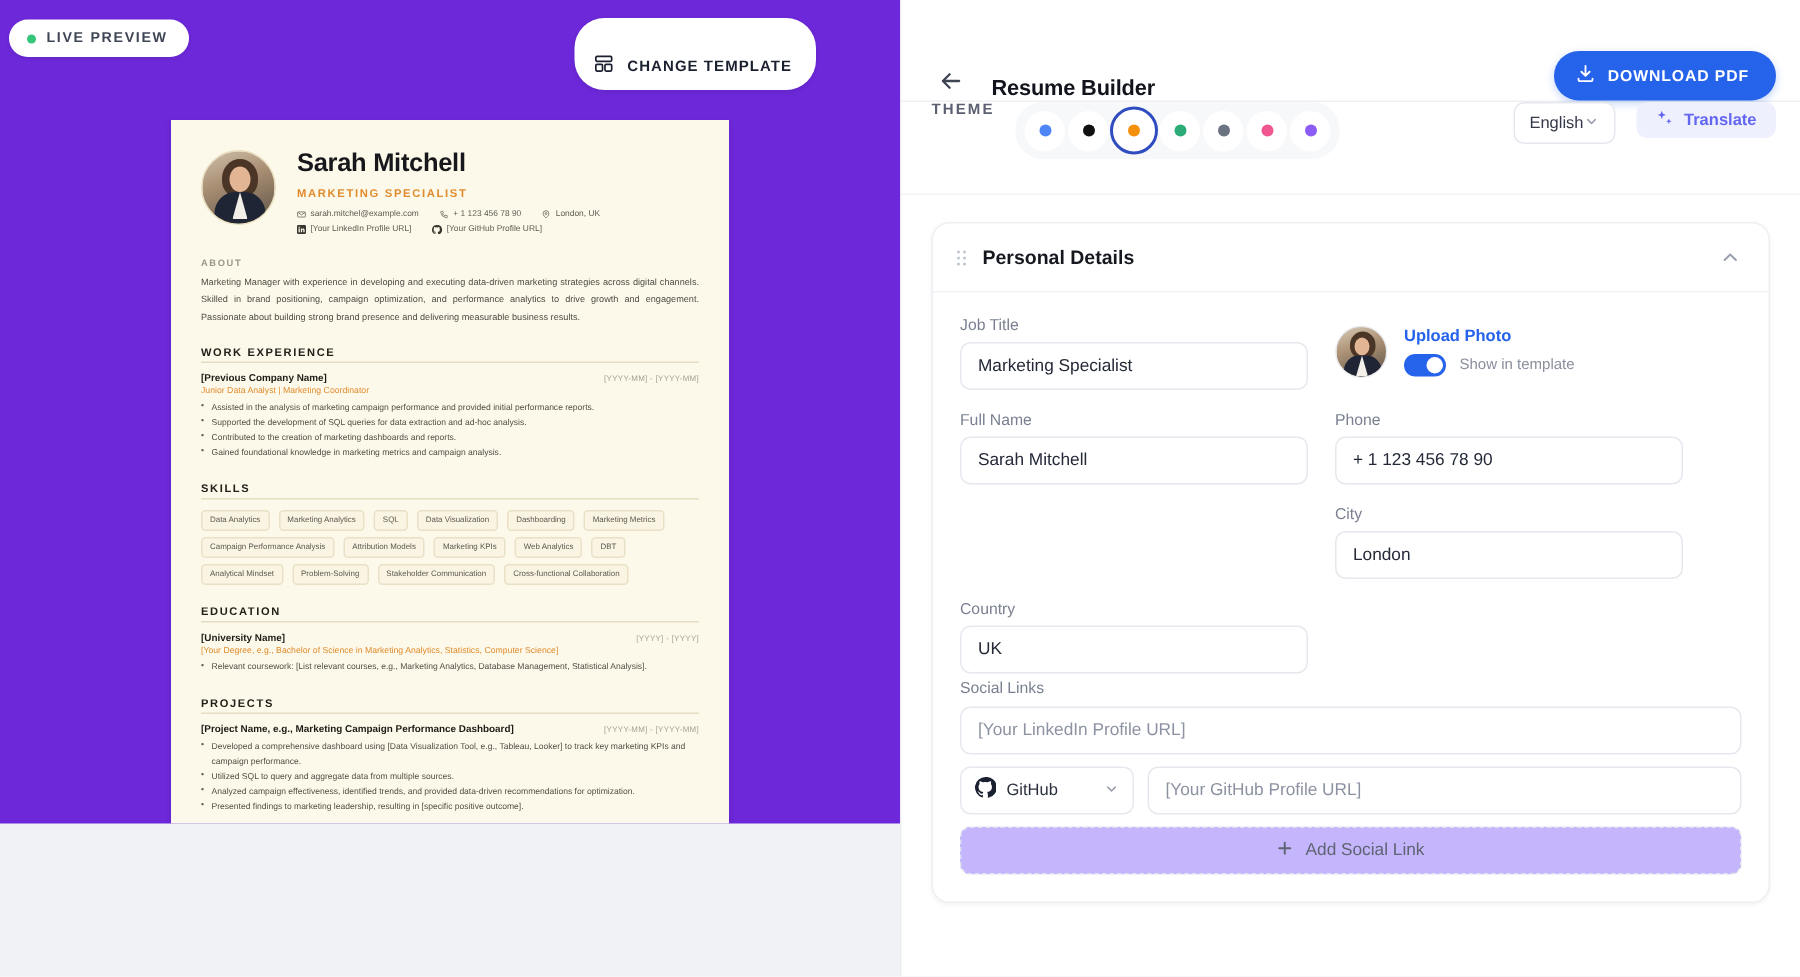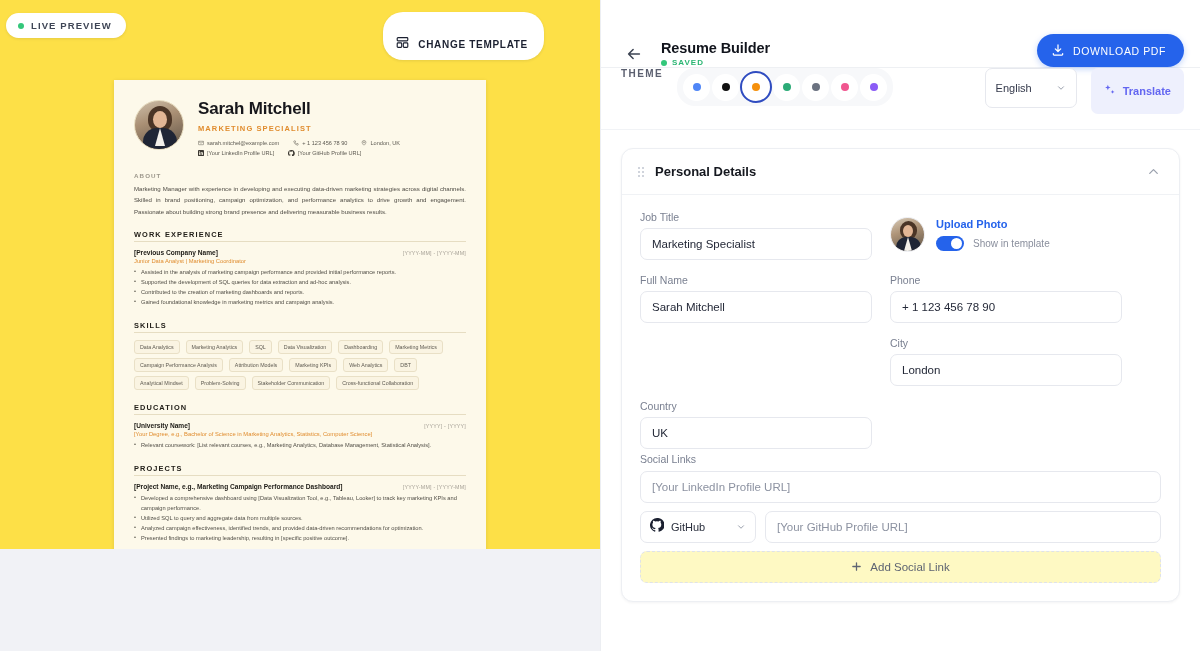--- a/index.html
+++ b/index.html
@@ -7,21 +7,21 @@
     width: 1200px; height: 651px;
     font-family: "Liberation Sans", sans-serif;
     background: #f1f2f6;
     overflow: hidden;
   }
   .app { display: flex; width: 1200px; height: 651px; }
 
   
   .preview-pane {
     width: 600px; height: 549px;
-    background: #fde047;
+    background: #6d28d9;
     position: relative;
     overflow: hidden;
   }
   .live-preview-badge {
     position: absolute; left: 6px; top: 13px;
     background: #ffffff;
     border-radius: 20px;
     padding: 7px 14px 7px 12px;
     display: flex; align-items: center; gap: 7px;
     box-shadow: 0 1px 3px rgba(16,24,40,.10);
@@ -131,21 +131,21 @@
     cursor: pointer; color: #3d4453; flex: none;
   }
   .ed-title-wrap { flex: 1; }
   .ed-title { font-size: 14.5px; font-weight: 700; color: #11141c; letter-spacing: -.1px; }
   .ed-saved { display: flex; align-items: center; gap: 5px; margin-top: 2px; }
   .ed-saved .lbl { font-size: 8px; font-weight: 700; letter-spacing: 1px; color: #2bb673; }
   .download-btn {
     background: #2563eb; color: #fff; border: none; border-radius: 20px;
     height: 33px; padding: 0 18px 0 14px;
     display: flex; align-items: center; gap: 8px;
-    font-size: 10.5px; font-weight: 400; letter-spacing: .6px;
+    font-size: 10.5px; font-weight: 700; letter-spacing: .6px;
     cursor: pointer; flex: none;
     box-shadow: 0 2px 6px rgba(37,99,235,.28);
   }
 
   .theme-row {
     height: 62px; flex: none;
     display: flex; align-items: flex-start;
     padding: 0 16px 0 20px; gap: 14px;
     border-bottom: 1px solid #f1f3f6;
   }
@@ -160,29 +160,29 @@
     display: flex; align-items: center; justify-content: center;
     position: relative; flex: none;
   }
   .swatch i { width: 8px; height: 8px; border-radius: 50%; display: block; }
   .swatch.selected {
     width: 30px; height: 30px;
     outline: 2px solid #2f4cc0; outline-offset: -1px;
   }
   .theme-spacer { flex: 1; }
   .lang-select {
-    display: flex; align-items: center; gap: 24px;
+    display: flex; align-items: center; gap: 0;
     background: #fff; border: 1px solid #e6e8ee; border-radius: 7px;
-    height: 40px; padding: 0 10px; cursor: pointer; flex: none;
+    height: 28px; padding: 0 10px; cursor: pointer; flex: none;
   }
   .lang-select .lbl { font-size: 11px; color: #33384a; }
   .translate-btn {
     display: flex; align-items: center; gap: 7px;
     background: #eef0fd; border: none; border-radius: 7px;
-    height: 46px; padding: 0 13px; cursor: pointer; flex: none;
+    height: 24px; padding: 0 13px; cursor: pointer; flex: none;
     color: #6366f1; font-size: 11px; font-weight: 600;
   }
 
   .ed-body { flex: 1; overflow: hidden; padding: 18px 20px 0 20px; }
   .card {
     background: #fff; border: 1px solid #edeff3; border-radius: 12px;
     box-shadow: 0 1px 3px rgba(16,24,40,.05);
   }
   .card-head {
     height: 46px; display: flex; align-items: center; gap: 11px;
@@ -243,21 +243,21 @@
     cursor: pointer; background: #fff;
   }
   .social-select .nm { font-size: 11px; color: #2a2f3d; flex: 1; }
   .social-url {
     flex: 1; height: 32px; border: 1px solid #e6e8ee; border-radius: 7px;
     padding: 0 11px; font-size: 11.5px; color: #8c92a1;
     font-family: "Liberation Sans", sans-serif; background: #fff;
   }
   .add-social {
     width: 100%; height: 32px; border: 1px dashed #dfe2e9; border-radius: 7px;
-    background: #fef9c3; cursor: pointer;
+    background: #c4b5fd; cursor: pointer;
     display: flex; align-items: center; justify-content: center; gap: 8px;
     font-size: 11.5px; color: #5e6472;
   }
 </style>
 </head>
 <body>
 
 <div class="app">
 
   <div class="preview-pane">
@@ -415,24 +415,20 @@
   <div class="editor-pane">
 
     <div class="ed-header">
       <button class="back-btn">
         <svg width="18" height="18" viewBox="0 0 20 20" fill="none" stroke="currentColor" stroke-width="1.7" stroke-linecap="round" stroke-linejoin="round">
             <path d="M16 10H4M9 5l-5 5 5 5"></path>
           </svg>
       </button>
       <div class="ed-title-wrap">
         <div class="ed-title">Resume Builder</div>
-        <div class="ed-saved">
-          <span class="dot-green"></span>
-          <span class="lbl">SAVED</span>
-        </div>
       </div>
       <button class="download-btn">
         <span>
           <svg width="14" height="14" viewBox="0 0 18 18" fill="none" stroke="#fff" stroke-width="1.6" stroke-linecap="round" stroke-linejoin="round">
               <path d="M9 2.5v8M5.5 7.5 9 11l3.5-3.5M3 13.5v1a1 1 0 0 0 1 1h10a1 1 0 0 0 1-1v-1"></path>
             </svg>
         </span>
         <span>DOWNLOAD PDF</span>
       </button>
     </div>

